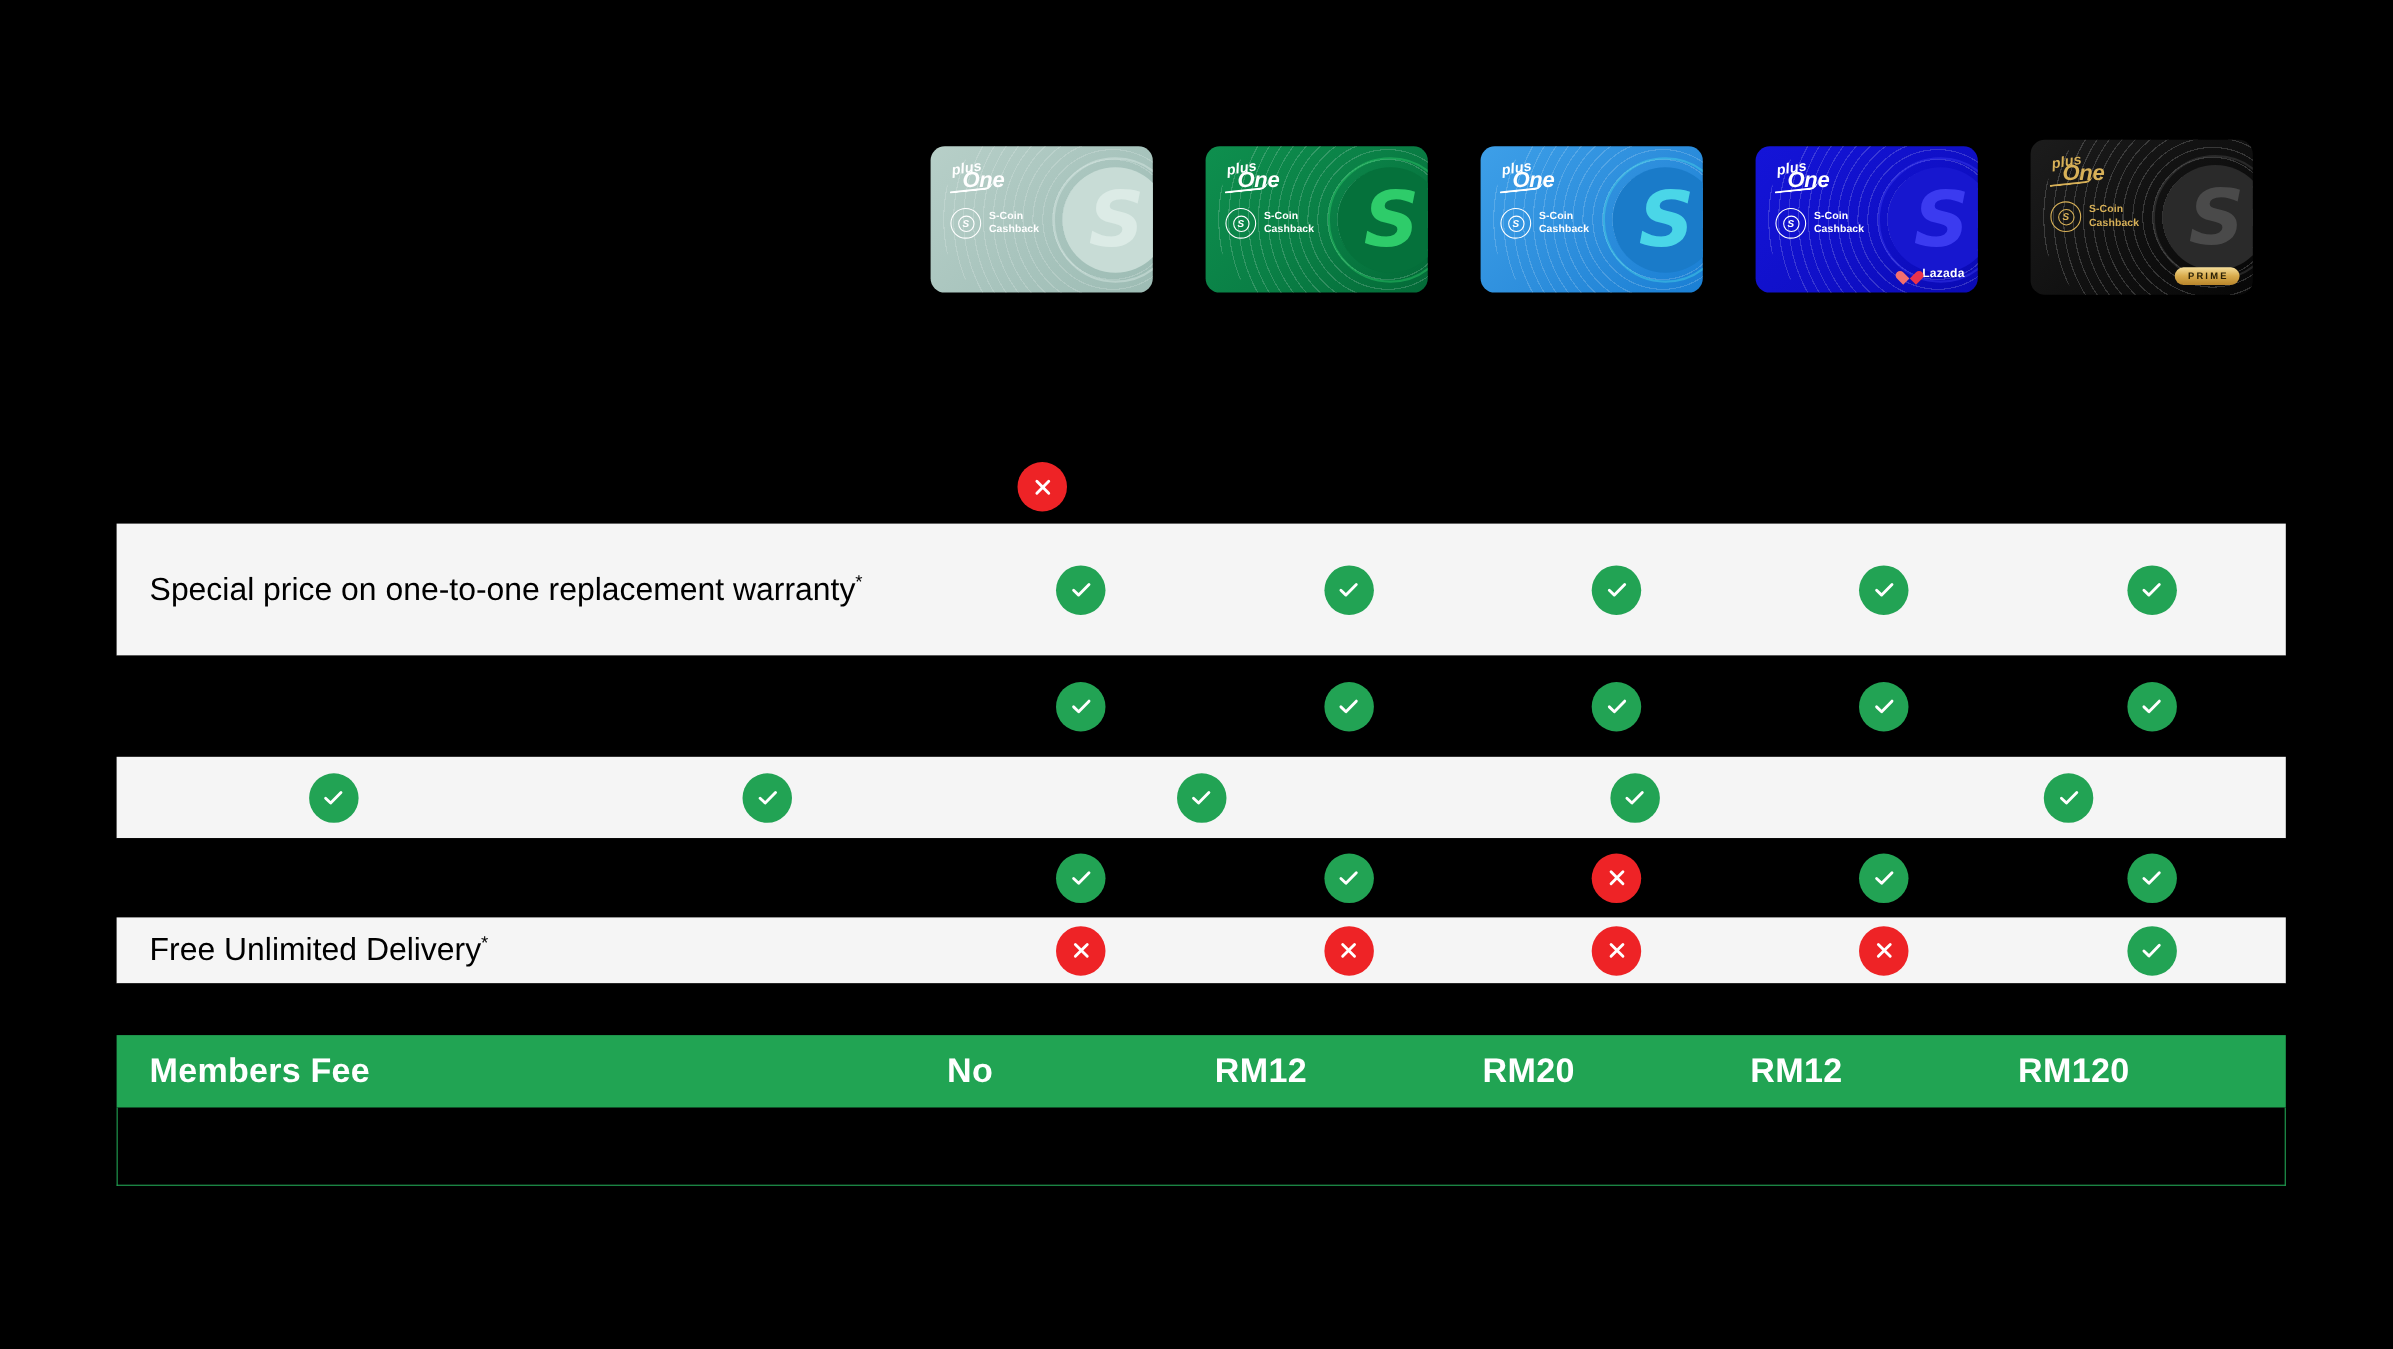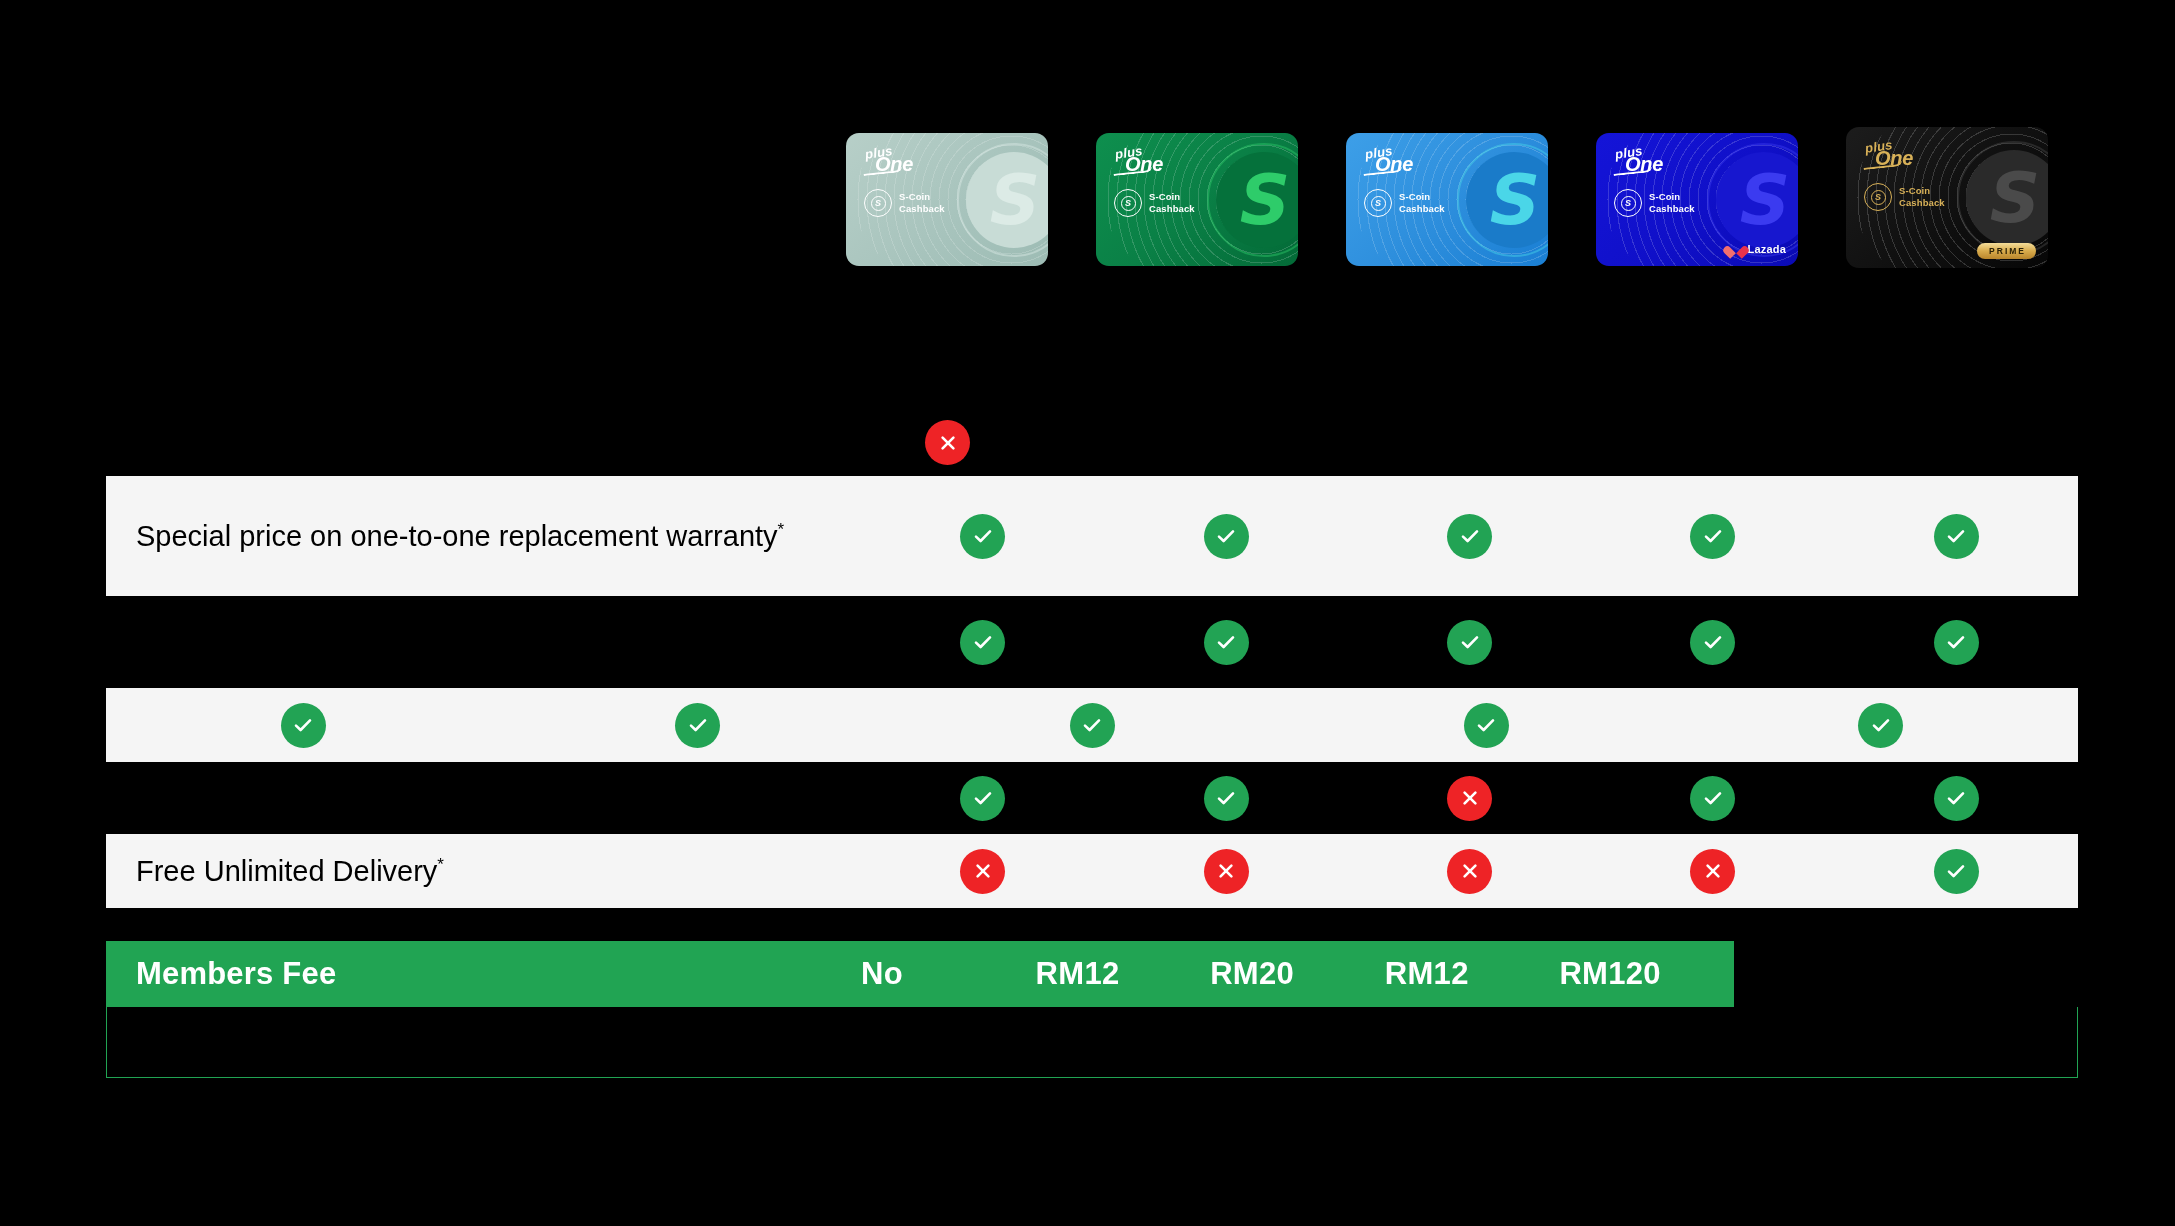--- a/index.html
+++ b/index.html
@@ -197,21 +197,21 @@
     width: 100%;
     display: flex;
     align-items: center;
   }
   .row.light { background: #f5f5f5; }
   .row.dark  { background: #000000; }
   .row.r-warranty { height: 120px; }
   .row.r-gap1    { height: 92px; }
   .row.r-online  { height: 74px; }
   .row.r-gap2    { height: 72px; }
-  .row.r-delivery{ height: 74px; }
+  .row.r-delivery{ height: 60px; }
   .row.r-spacer  { height: 58px; background: #000; }
 
   .row .label {
     width: 755px;
     flex: 0 0 755px;
     padding-left: 30px;
     font-size: 29px;
     line-height: 1.33;
     color: #000000;
     font-weight: 400;
@@ -247,21 +247,21 @@
   }
   .ic.yes { background: #22a354; }
   .ic.no  { background: #ee2326; }
   .ic svg { display: block; }
 
   
   .fee-bar {
     position: absolute;
     left: 106px;
     top: 941px;
-    width: 1628px;
+    width: 1972px;
     height: 66px;
     background: #21a453;
     display: flex;
     align-items: center;
   }
   .fee-bar .label {
     width: 755px;
     flex: 0 0 755px;
     padding-left: 30px;
     color: #ffffff;

